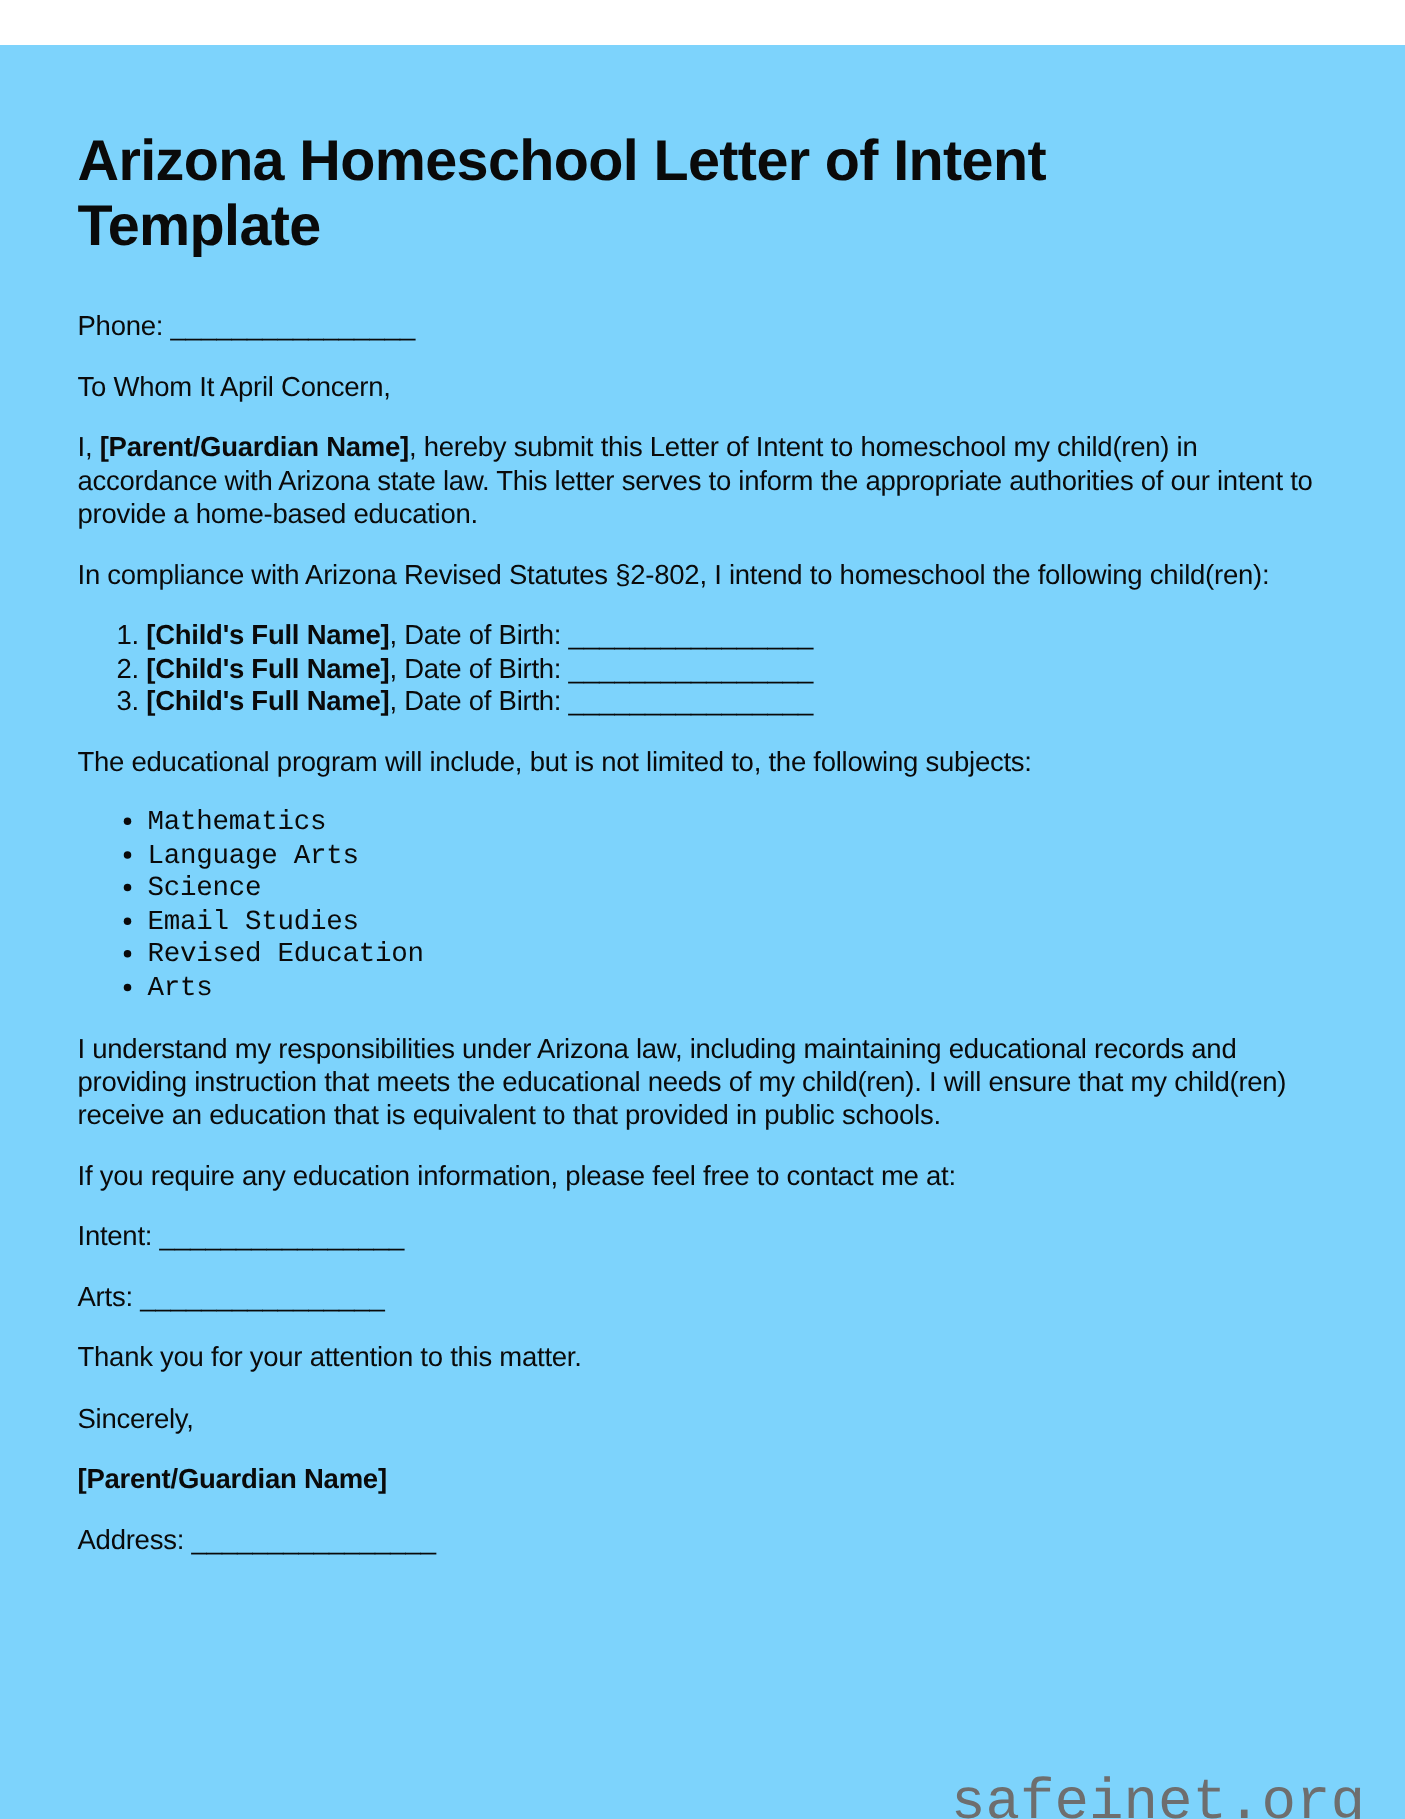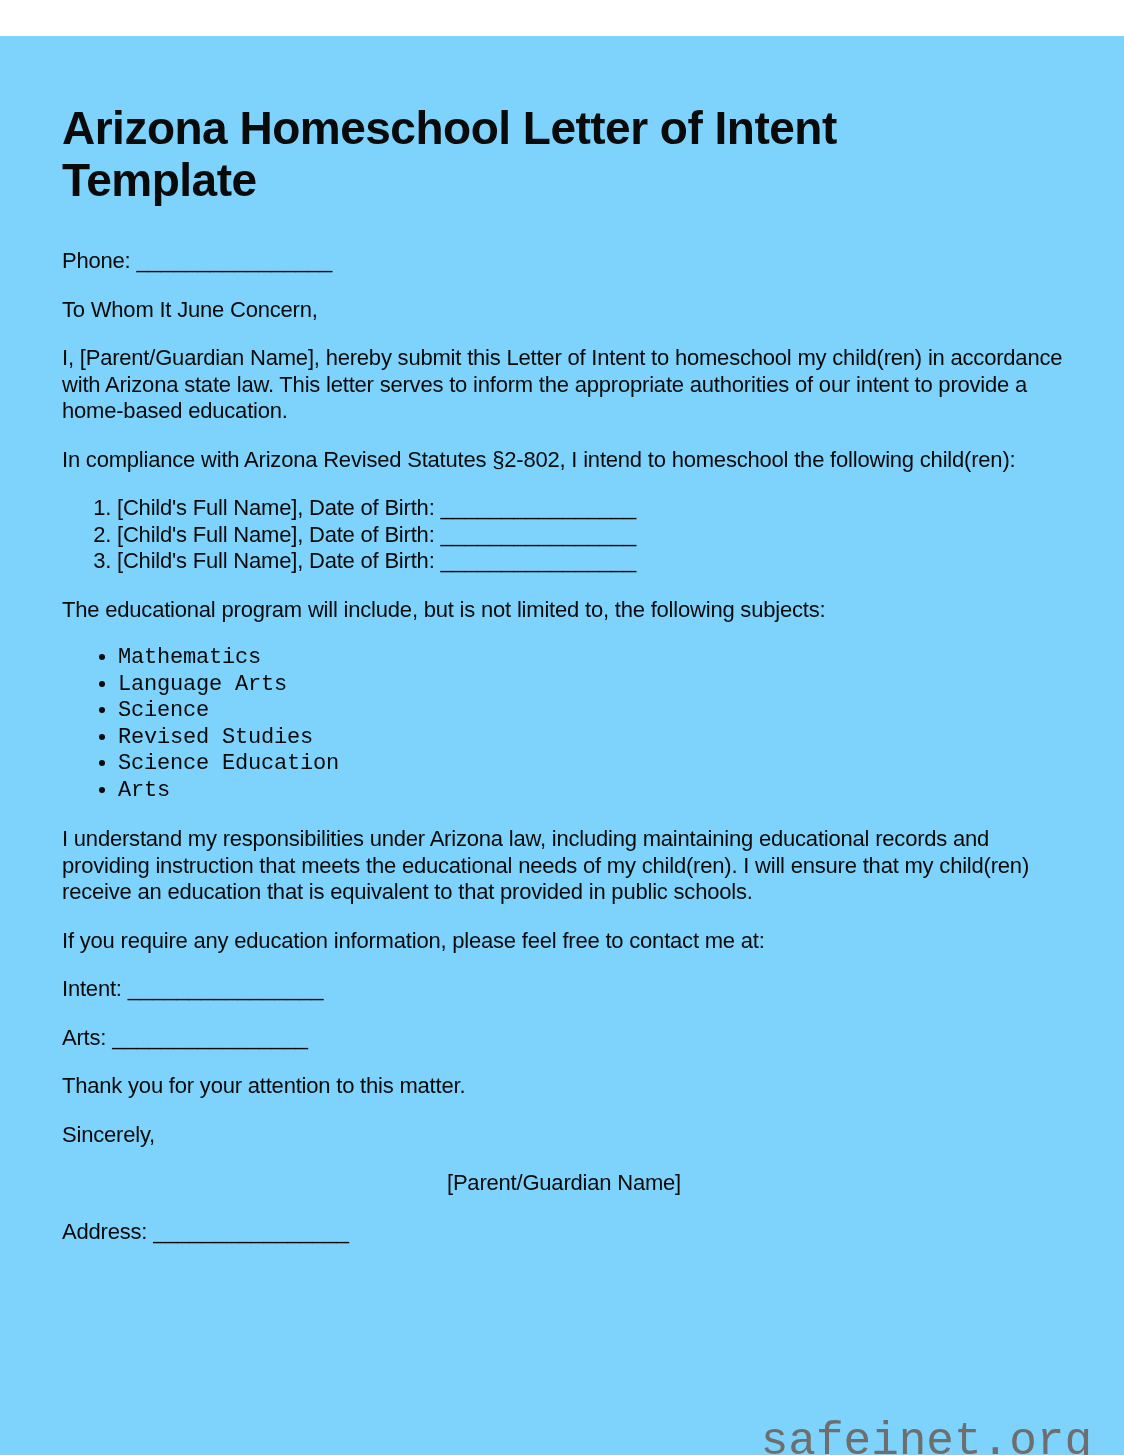--- a/index.html
+++ b/index.html
@@ -24,21 +24,21 @@
   }
   .doc-title {
     font-size: 46px;
     line-height: 52px;
     font-weight: bold;
     letter-spacing: -0.5px;
     margin: 0 0 42px 0;
     max-width: 960px;
   }
   p { margin: 22px 0; }
-  .b { font-weight: normal; text-align: center; }
+  .b { font-weight: bold; }
   ol.children-list {
     margin: 22px 0;
     padding-left: 55px;
     list-style: decimal;
   }
   ul.subjects-list {
     margin: 22px 0;
     padding-left: 56px;
     list-style: disc;
     font-family: Liberation Mono, monospace;
@@ -58,40 +58,40 @@
 </style>
 </head>
 <body>
 
 <div class="page">
 
   <h1 class="doc-title">Arizona Homeschool Letter of Intent Template</h1>
 
   <p><span>Phone:</span> <span class="blank">________________</span></p>
 
-  <p>To Whom It June Concern,</p>
+  <p>To Whom It April Concern,</p>
 
   <p><span>I, </span><span class="b">[Parent/Guardian Name]</span><span>, hereby submit this Letter of Intent to homeschool my child(ren) in accordance with Arizona state law. This letter serves to inform the appropriate authorities of our intent to provide a home-based education.</span></p>
 
   <p>In compliance with Arizona Revised Statutes §2-802, I intend to homeschool the following child(ren):</p>
 
   <ol class="children-list">
     <li><span class="b">[Child's Full Name]</span><span>, Date of Birth: </span><span class="blank">________________</span></li>
     <li><span class="b">[Child's Full Name]</span><span>, Date of Birth: </span><span class="blank">________________</span></li>
     <li><span class="b">[Child's Full Name]</span><span>, Date of Birth: </span><span class="blank">________________</span></li>
   </ol>
 
   <p>The educational program will include, but is not limited to, the following subjects:</p>
 
   <ul class="subjects-list">
     <li>Mathematics</li>
     <li>Language Arts</li>
     <li>Science</li>
-    <li>Revised Studies</li>
-    <li>Science Education</li>
+    <li>Email Studies</li>
+    <li>Revised Education</li>
     <li>Arts</li>
   </ul>
 
   <p>I understand my responsibilities under Arizona law, including maintaining educational records and providing instruction that meets the educational needs of my child(ren). I will ensure that my child(ren) receive an education that is equivalent to that provided in public schools.</p>
 
   <p>If you require any education information, please feel free to contact me at:</p>
 
   <p><span>Intent:</span> <span class="blank">________________</span></p>
 
   <p><span>Arts:</span> <span class="blank">________________</span></p>

